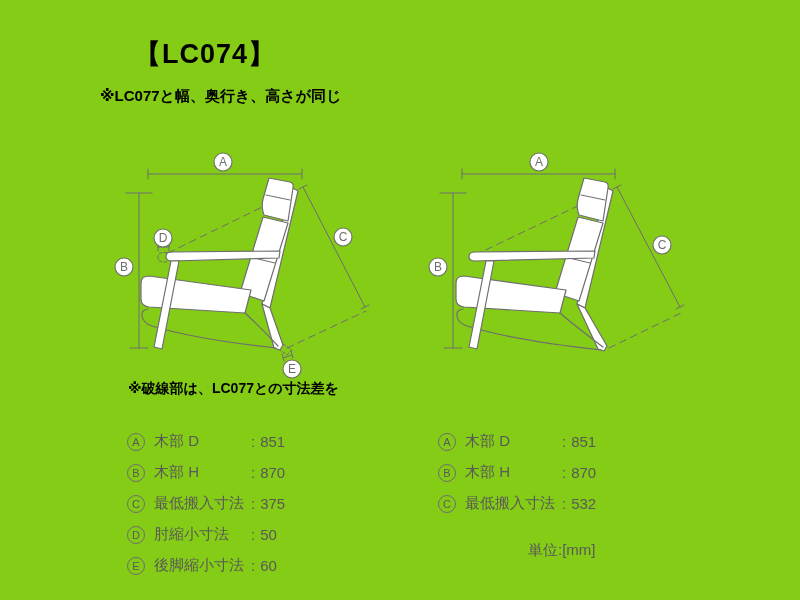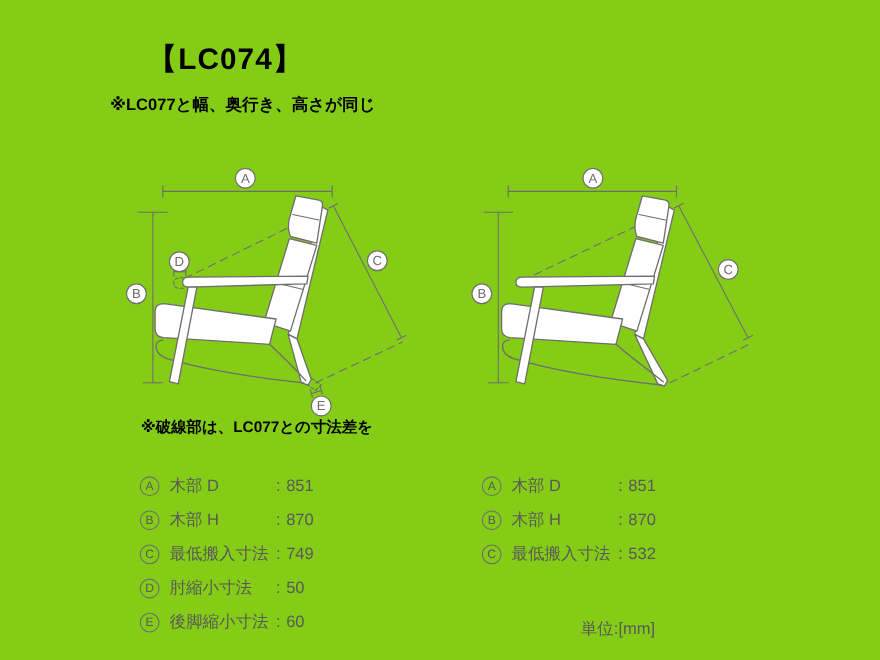--- a/index.html
+++ b/index.html
@@ -34,21 +34,21 @@
   .spec-list{position:absolute;top:433px;}
   .spec-list.left{left:127px;}
   .spec-list.right{left:438px;}
   .spec-row{display:flex;align-items:center;height:17px;margin-bottom:14px;
     font-size:15px;color:#595959;white-space:nowrap;}
   .spec-mark{flex:none;width:16px;height:16px;border:1px solid #6e6e6e;border-radius:50%;
     display:flex;align-items:center;justify-content:center;font-size:11px;
     margin-right:9px;color:#595959;}
   .spec-label{width:97px;}
   .spec-colon{margin-right:5px;}
-  .unit-note{position:absolute;left:528px;top:562px;font-size:15px;color:#595959;}
+  .unit-note{position:absolute;left:528px;top:541px;font-size:15px;color:#595959;}
 </style>
 </head>
 <body>
 
 <div class="page">
 
   <div class="model-title left">【LC074】</div>
 
   <div class="top-notes">
     <div>※LC077と幅、奥行き、高さが同じ</div>
@@ -153,21 +153,21 @@
     <div class="spec-row">
       <span class="spec-mark">B</span>
       <span class="spec-label">木部 H</span>
       <span class="spec-colon">:</span>
       <span class="spec-value">870</span>
     </div>
     <div class="spec-row">
       <span class="spec-mark">C</span>
       <span class="spec-label">最低搬入寸法</span>
       <span class="spec-colon">:</span>
-      <span class="spec-value">749</span>
+      <span class="spec-value">375</span>
     </div>
     <div class="spec-row">
       <span class="spec-mark">D</span>
       <span class="spec-label">肘縮小寸法</span>
       <span class="spec-colon">:</span>
       <span class="spec-value">50</span>
     </div>
     <div class="spec-row">
       <span class="spec-mark">E</span>
       <span class="spec-label">後脚縮小寸法</span>

